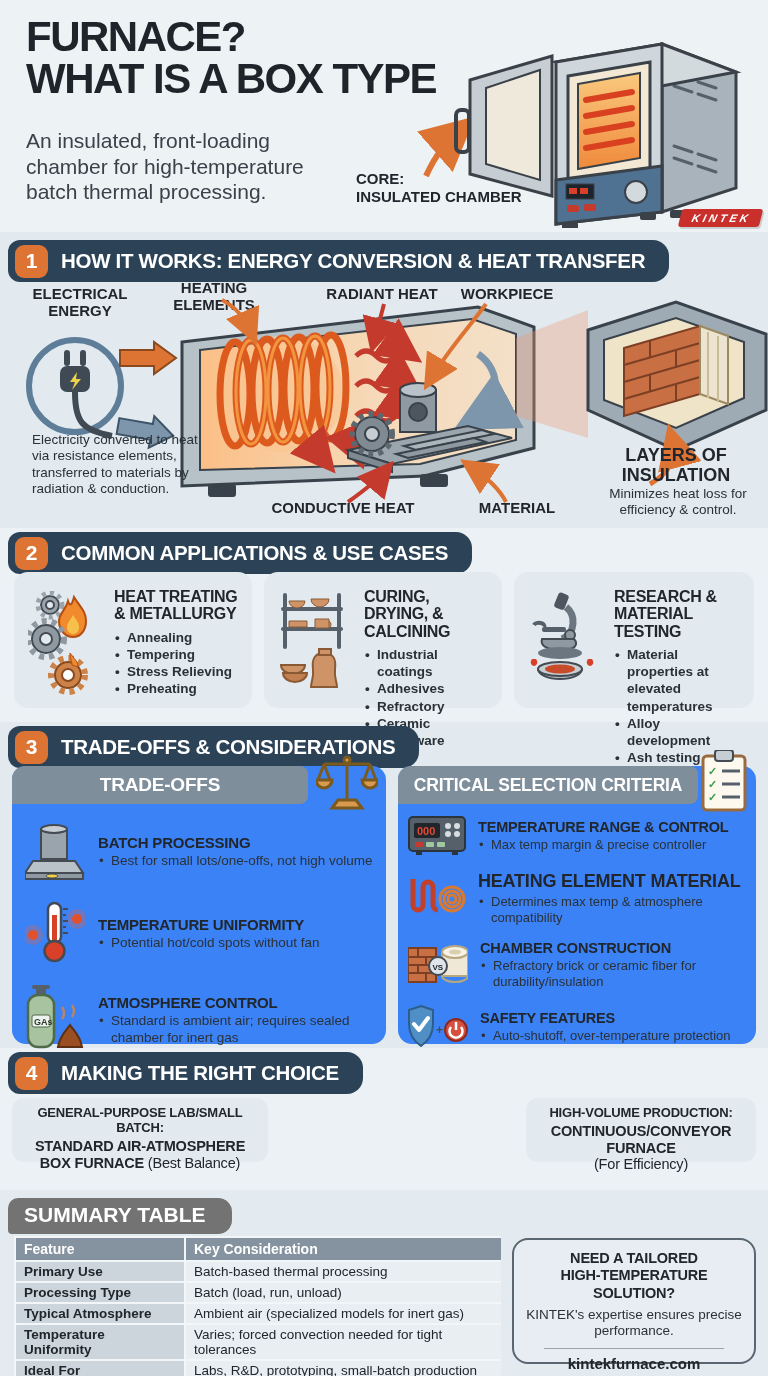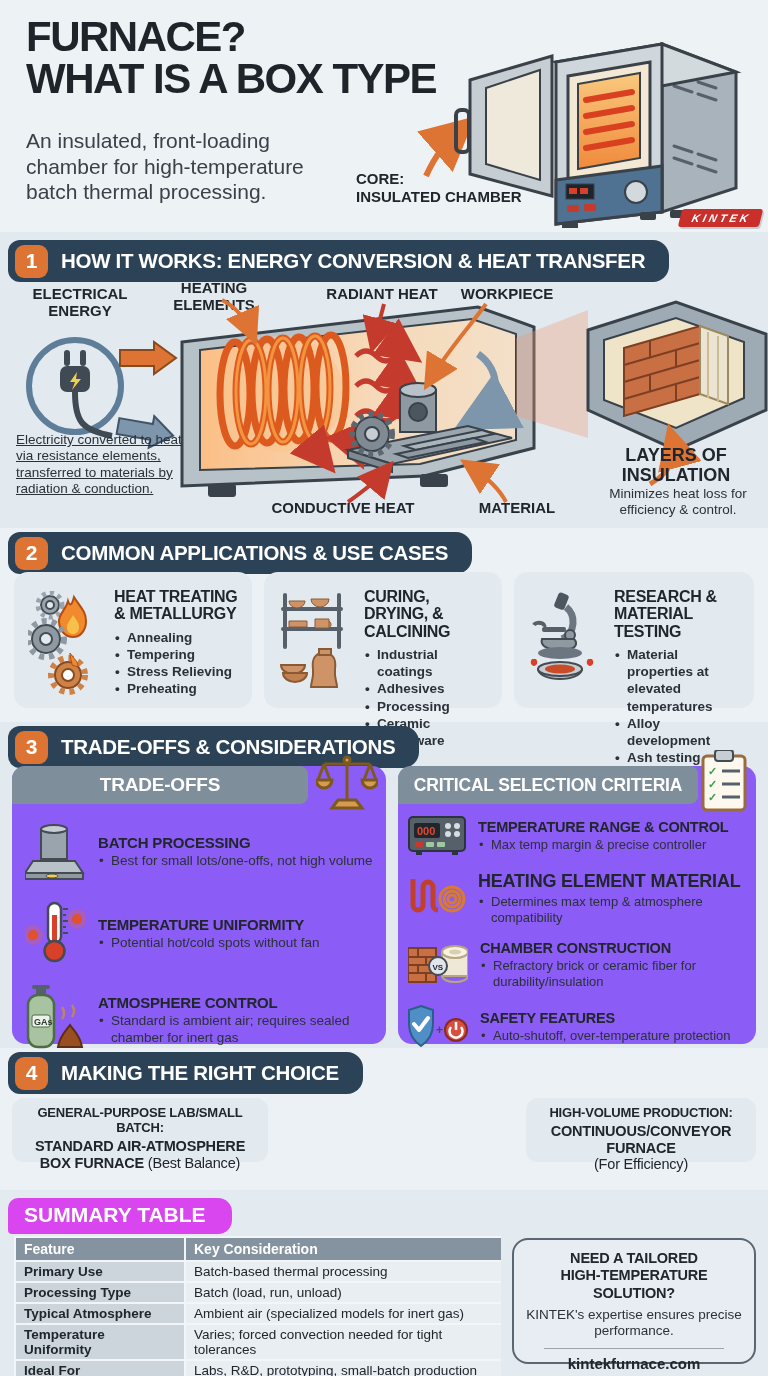--- a/index.html
+++ b/index.html
@@ -27,33 +27,33 @@
   .sec-title{color:#fff;font-weight:700;font-size:20.5px;letter-spacing:-0.3px;white-space:nowrap;}
   .diagram-label{position:absolute;font-size:15px;font-weight:700;text-align:center;line-height:1.1;}
   .caption{position:absolute;font-size:13.5px;line-height:1.22;color:#2a3138;}
   .card{position:absolute;background:#e3eaef;border-radius:14px;box-sizing:border-box;}
   .app-card{top:572px;height:136px;padding:16px 10px 10px 12px;display:flex;gap:16px;}
   .app-icon{flex:0 0 72px;display:flex;align-items:center;justify-content:center;}
   .app-title{font-size:16px;font-weight:800;line-height:1.08;letter-spacing:-0.3px;}
   ul.bullets{margin:6px 0 0;padding:0;list-style:none;font-size:13.5px;line-height:1.28;color:#2a3138;font-weight:bold;}
   ul.bullets li{position:relative;padding-left:13px;}
   ul.bullets li::before{content:"•";position:absolute;left:1px;}
-  .panel{position:absolute;background:#8b5cf6;border-radius:14px;box-sizing:border-box;}
+  .panel{position:absolute;background:#3b82f6;border-radius:14px;box-sizing:border-box;}
   .panel-bar{height:38px;background:#7f8e9b;border-radius:13px 8px 8px 0;display:flex;align-items:center;
     justify-content:center;color:#fff;font-weight:800;font-size:19px;letter-spacing:-0.2px;}
   .panel-item{display:flex;gap:12px;align-items:center;padding:9px 12px;}
   .pi-icon{flex:0 0 62px;display:flex;align-items:center;justify-content:center;}
   .pi-title{font-size:15px;font-weight:800;letter-spacing:-0.2px;}
   .pi-desc{font-size:13.5px;line-height:1.22;color:#2a3138;position:relative;padding-left:13px;margin-top:2px;}
   .pi-desc::before{content:"•";position:absolute;left:1px;}
   .choice-card{top:1098px;height:64px;border-radius:12px;text-align:center;padding:7px 8px;box-sizing:border-box;}
   .choice-head{font-size:13px;font-weight:700;letter-spacing:-0.2px;}
   .choice-main{font-size:14.5px;font-weight:800;line-height:1.15;margin-top:3px;letter-spacing:-0.2px;}
   .choice-note{font-weight:400;}
-  .sum-tab{position:absolute;left:8px;top:1198px;background:#d946ef;color:#fff;font-weight:800;
+  .sum-tab{position:absolute;left:8px;top:1198px;background:#737373;color:#fff;font-weight:800;
     font-size:21px;padding:5px 26px 7px 16px;border-radius:10px 14px 14px 4px;}
   .sum-table{position:absolute;left:14px;top:1236px;width:483px;display:grid;
     grid-template-columns:168px 315px;font-size:13.5px;border:2px solid #f3f6f8;background:#f3f6f8;grid-gap:2px;}
   .sum-table .hcell{background:#8593a0;color:#fff;font-weight:700;padding:3px 8px;font-size:14px;}
   .sum-table .fcell{background:#ccd5dc;font-weight:700;padding:2px 8px;}
   .sum-table .vcell{background:#e8eef2;padding:2px 8px;}
   .cta{position:absolute;left:512px;top:1238px;width:244px;height:126px;border:2px solid #5a6672;
     border-radius:16px;box-sizing:border-box;text-align:center;padding:10px 12px 6px;background:#e7edf2;}
   .cta-title{font-size:14.5px;font-weight:800;line-height:1.2;white-space:pre-line;letter-spacing:-0.2px;}
   .cta-body{font-size:13.5px;line-height:1.2;margin-top:5px;color:#2a3138;}
@@ -242,21 +242,21 @@
         <line x1="650" y1="77" x2="650" y2="94"></line>
           <line x1="676" y1="87" x2="676" y2="104"></line>
       </g>
       <polygon points="700,28 728,38 728,106 700,96" fill="#ece4d0" stroke="#9c8a60" stroke-width="2"></polygon>
       <line x1="708" y1="34" x2="708" y2="100" stroke="#c9bb94" stroke-width="2"></line>
       <line x1="718" y1="38" x2="718" y2="103" stroke="#c9bb94" stroke-width="2"></line>
     </g>
     <path d="M650,186 C668,176 678,162 672,140" fill="none" stroke="#dd7433" stroke-width="5" marker-end="url(#oah2)"></path>
   </svg>
 
-  <div class="caption" style="left:16px;top:432px;width:172px;text-decoration:underline;">Electricity converted to heat via resistance elements, transferred to materials by radiation &amp; conduction.</div>
+  <div class="caption" style="left:32px;top:432px;width:172px;">Electricity converted to heat via resistance elements, transferred to materials by radiation &amp; conduction.</div>
   <div class="diagram-label" style="left:268px;top:500px;width:150px;">CONDUCTIVE HEAT</div>
   <div class="diagram-label" style="left:462px;top:500px;width:110px;">MATERIAL</div>
   <div class="diagram-label" style="left:596px;top:446px;width:160px;font-size:18px;">LAYERS OF INSULATION</div>
   <div class="caption" style="left:596px;top:486px;width:164px;text-align:center;">Minimizes heat loss for efficiency &amp; control.</div>
 
   <div class="sec-header" style="top:532px;">
     <div class="badge">2</div>
     <div class="sec-title">COMMON APPLICATIONS &amp; USE CASES</div>
   </div>
 
@@ -305,21 +305,21 @@
         <path d="M6,82 a12,9 0 0 0 24,0 z" fill="#c27f50" stroke="#8a5a34" stroke-width="2"></path>
         <path d="M44,62 c-8,2 -9,8 -8,16 c1,10 -2,12 -2,18 h26 c0,-6 -3,-8 -2,-18 c1,-8 0,-14 -8,-16 z" fill="#cf9368" stroke="#8a5a34" stroke-width="2"></path>
         <rect x="42" y="58" width="12" height="6" fill="#cf9368" stroke="#8a5a34" stroke-width="2"></rect>
       </svg>
     </div>
     <div>
       <div class="app-title">CURING, DRYING, &amp; CALCINING</div>
       <ul class="bullets">
         <li>Industrial coatings</li>
         <li>Adhesives</li>
-        <li>Processing</li>
+        <li>Refractory</li>
         <li>Ceramic greenware</li>
       </ul>
     </div>
   </div>
 
   <div class="card app-card" style="left:514px;width:240px;">
     <div class="app-icon">
       <svg width="68" height="104" viewBox="0 0 68 104">
         <rect x="28" y="2" width="11" height="16" rx="3" transform="rotate(22 33 10)" fill="#4d565e"></rect>
         <path d="M38,16 C48,24 48,42 34,48" fill="none" stroke="#6b7680" stroke-width="7"></path>

